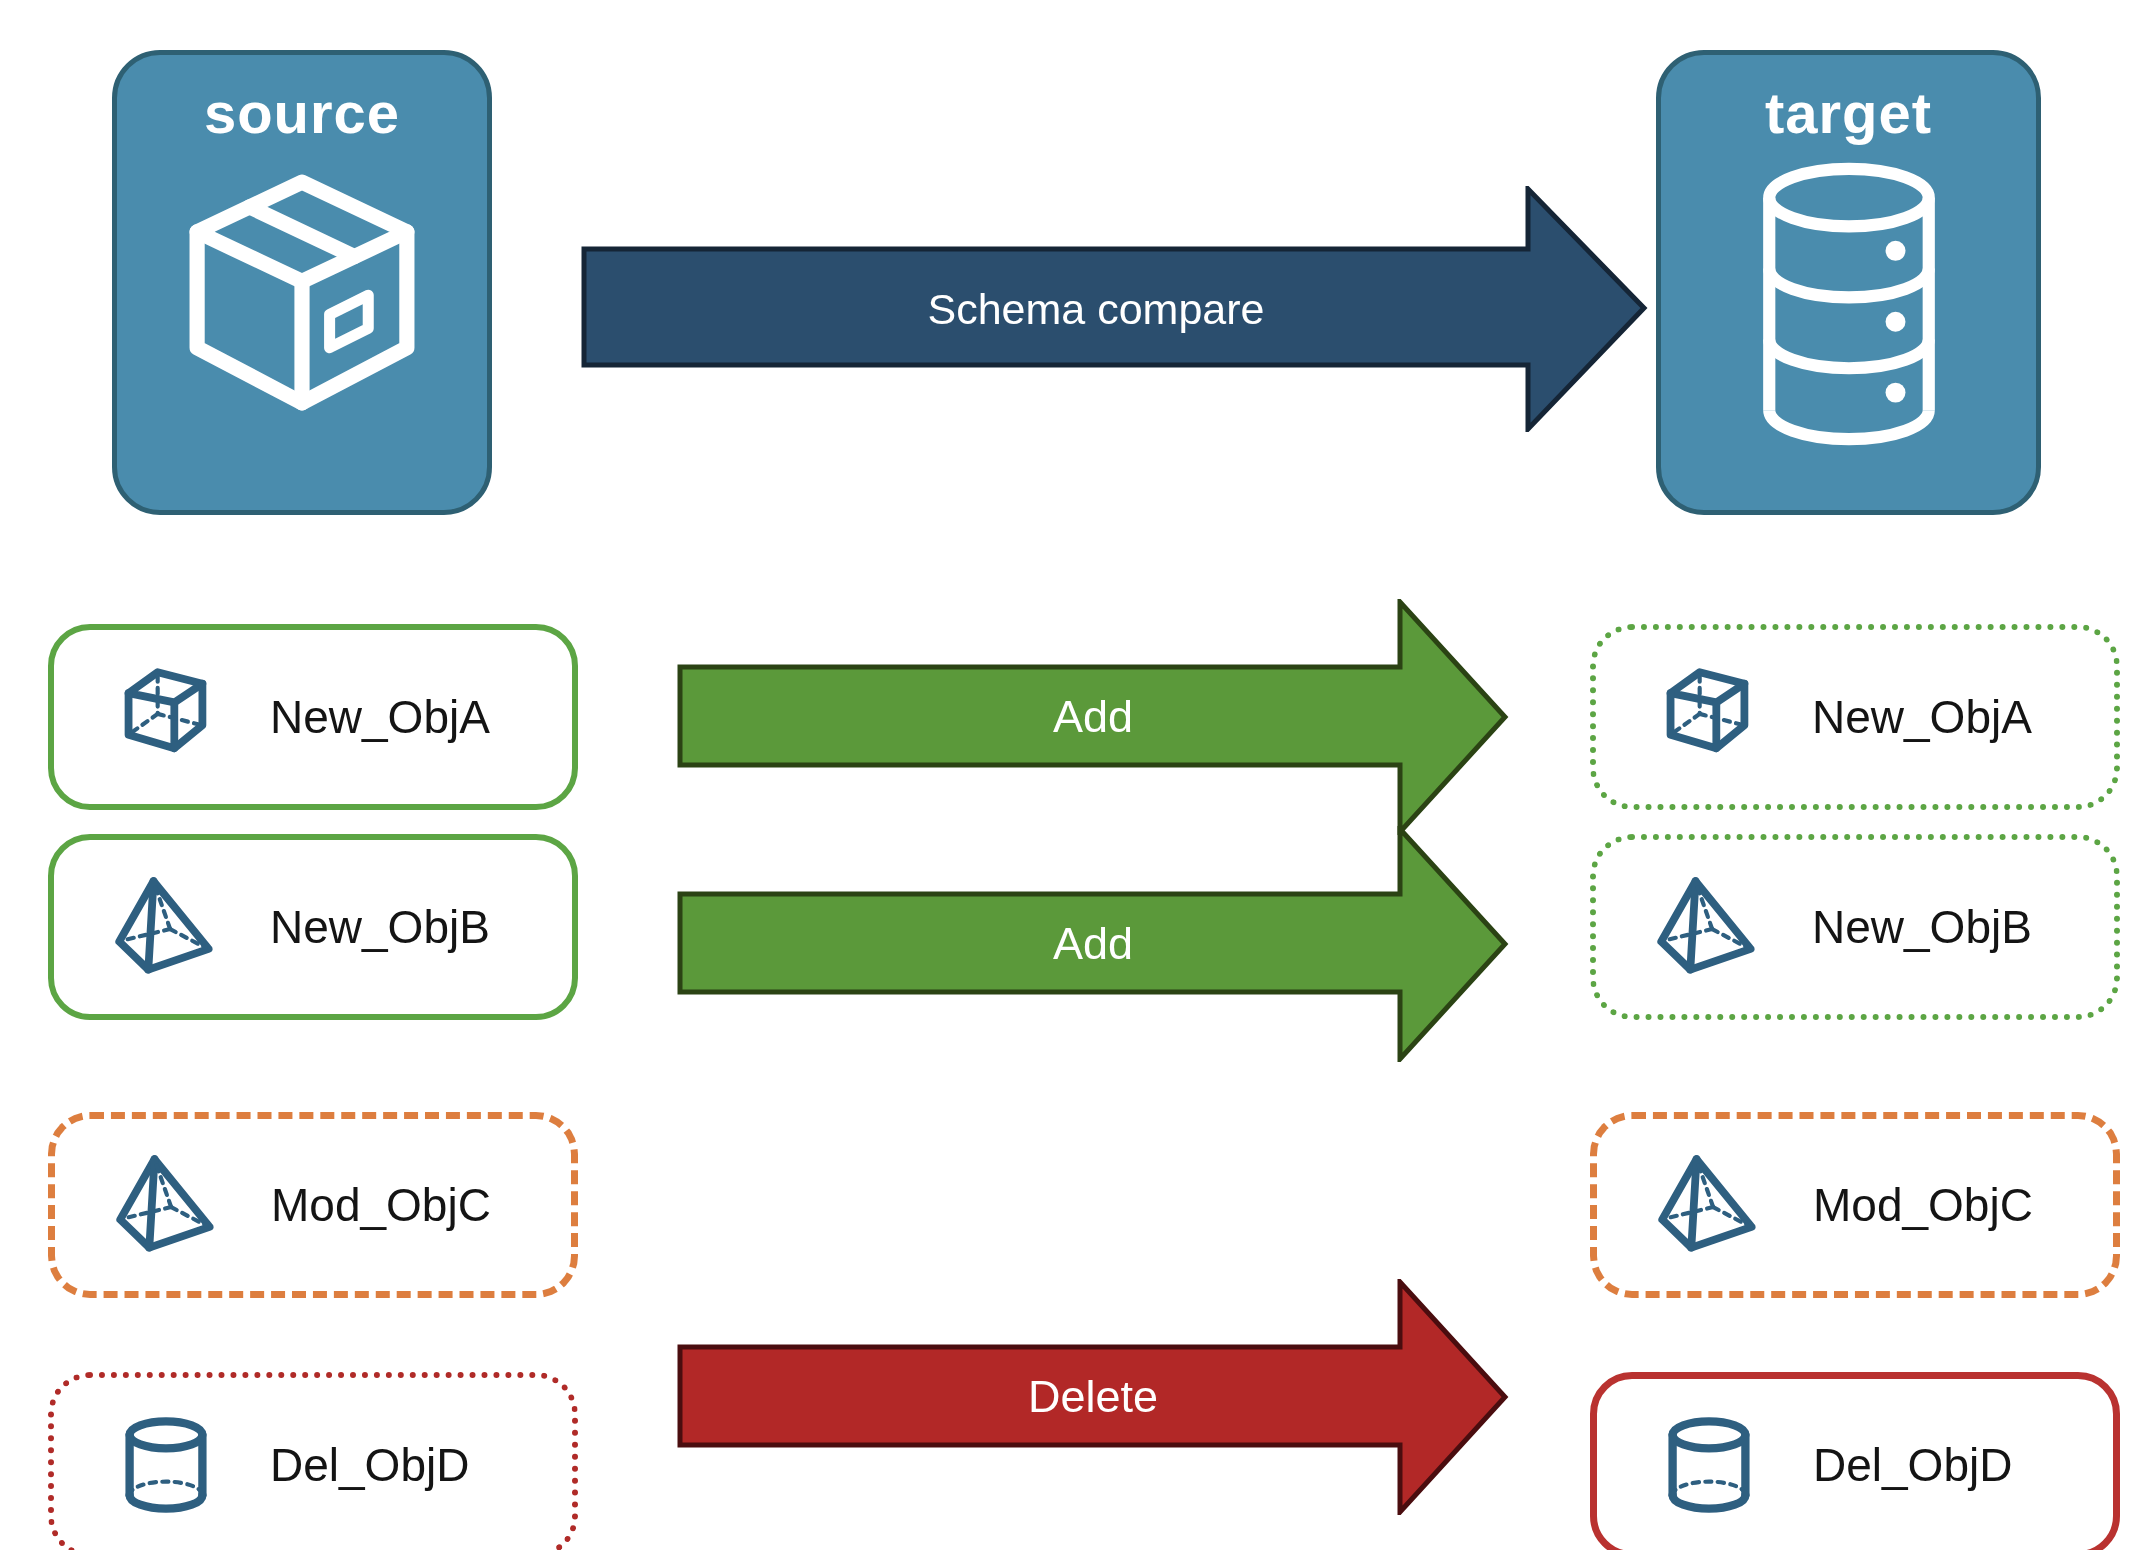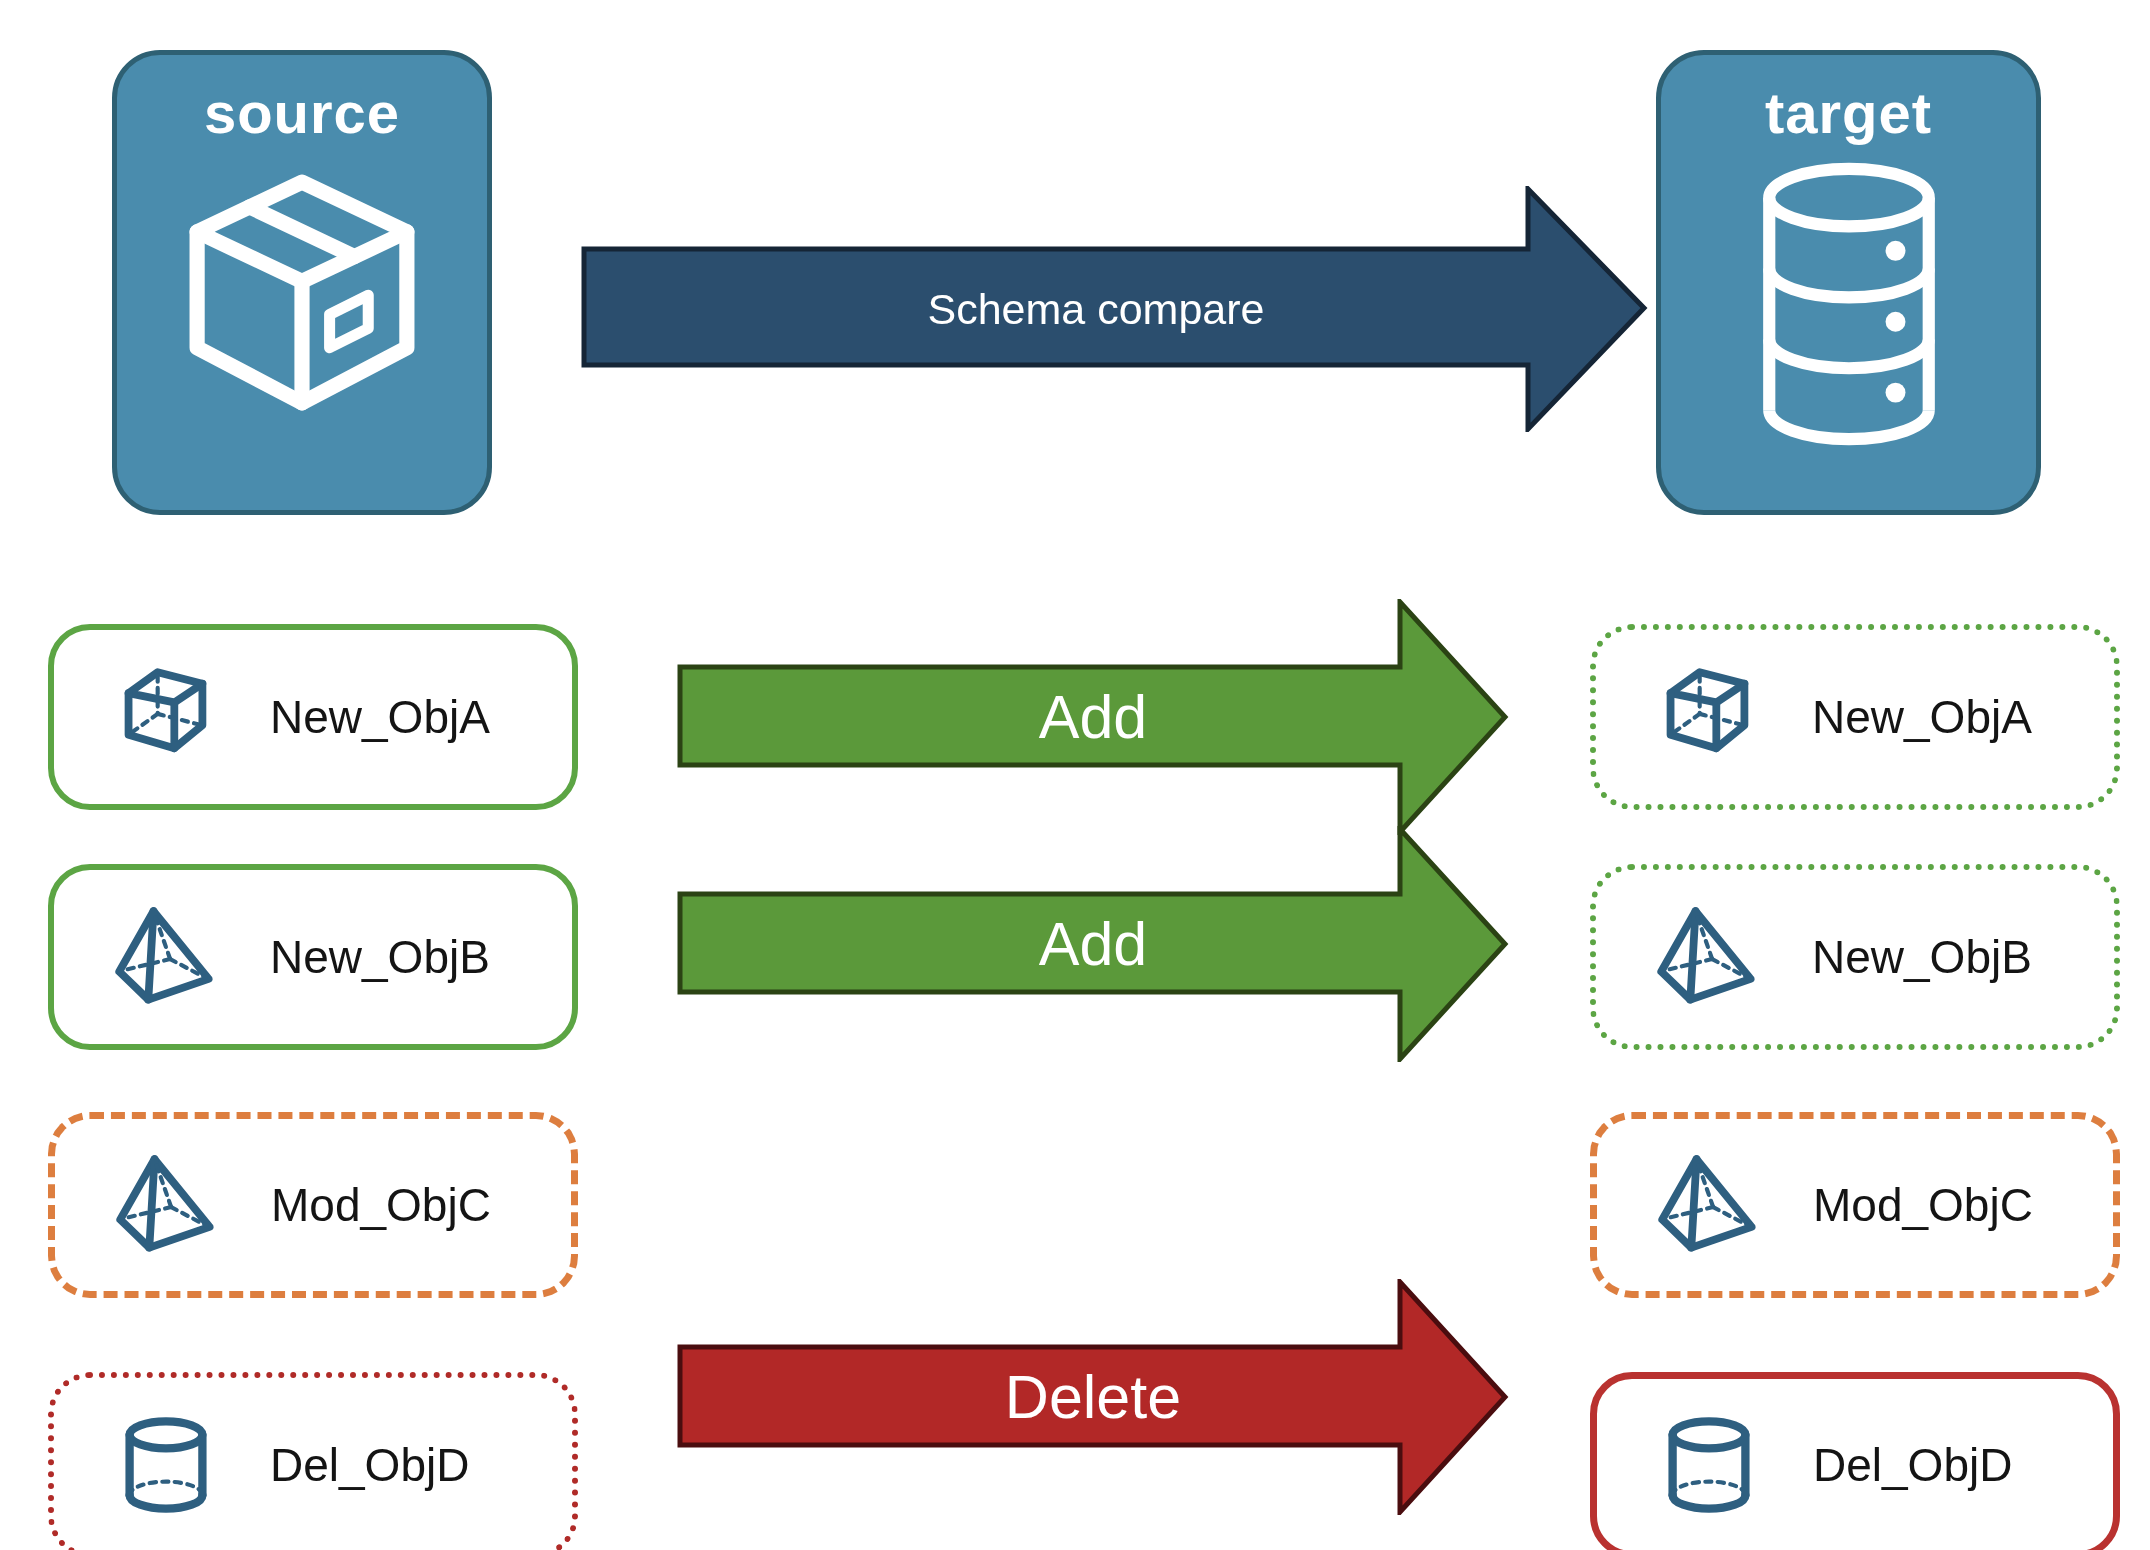--- a/index.html
+++ b/index.html
@@ -17,39 +17,39 @@
   #target-box{left:1656px;top:50px;width:385px;height:465px;}
   .endpoint-title{margin-top:24px;font-size:58px;font-weight:bold;color:#ffffff;letter-spacing:1px;}
   .big-icon{margin-top:14px;}
 
   
   .arrow{position:absolute;}
   .arrow svg{display:block;width:100%;height:100%;}
   .arrow-text{
     position:absolute;left:0;top:0;width:100%;height:100%;
     display:flex;align-items:center;justify-content:center;
-    color:#ffffff;font-size:61px;pointer-events:none;
+    color:#ffffff;font-size:45px;pointer-events:none;
   }
   #compare-arrow{left:543px;top:186px;width:1068px;height:246px;padding-left:38px;}
   #compare-arrow .arrow-text{font-size:43px;}
   .action-arrow{left:676px;width:834px;height:236px;}
   .a0{top:599px}.a1{top:826px}.a2{top:1052px}.a3{top:1279px}
   .fill-compare{fill:#2B4E6E;stroke:#152536;}
   .fill-add{fill:#5B993A;stroke:#2B4314;}
   .fill-update{fill:#DE7D3E;stroke:#6B3413;}
   .fill-delete{fill:#B22827;stroke:#4A0D0F;}
 
   
   .card{
     position:absolute;width:530px;height:186px;border-radius:42px;background:#ffffff;
     box-sizing:border-box;display:flex;align-items:center;padding-left:60px;gap:52px;
   }
   .card-left{left:48px;}
   .card-right{left:1590px;}
-  .r0{top:624px}.r1{top:864px}.r2{top:1112px}.r3{top:1372px}
+  .r0{top:624px}.r1{top:834px}.r2{top:1112px}.r3{top:1372px}
   .green-solid {border:6px solid  #5CA544;}
   .green-dotted{border:6px dotted #5CA544;}
   .orange-dashed{border:7px dashed #DD7E3F;}
   .red-dotted  {border:6px dotted #B02B28;}
   .red-solid   {border:7px solid  #B93230;}
   .obj-icon{width:104px;height:104px;flex:none;}
   .obj-label{font-size:46px;color:#141414;}
 </style>
 </head>
 <body>

